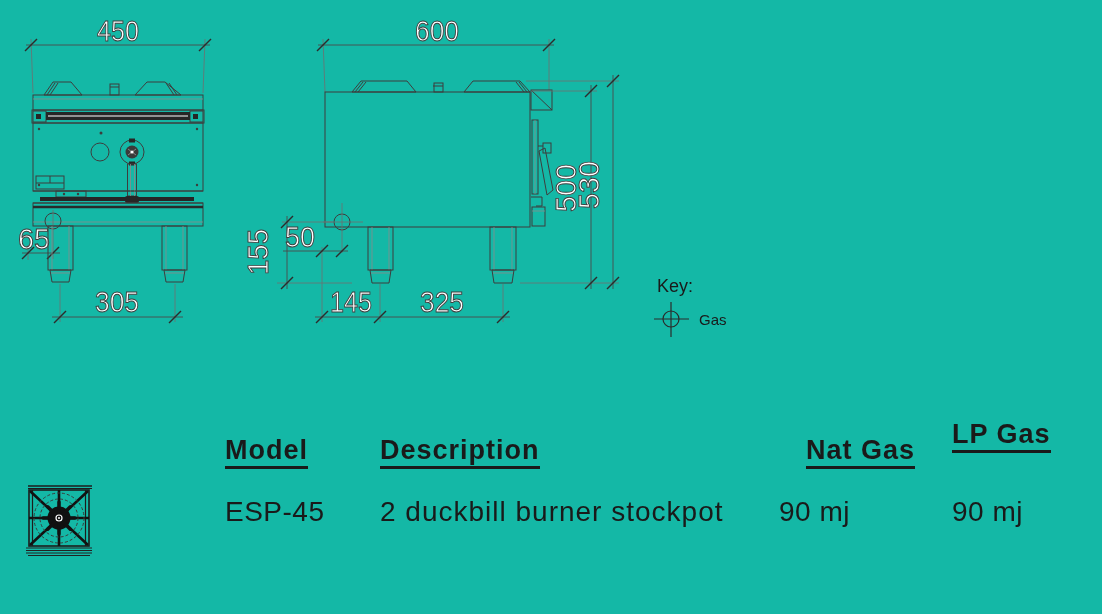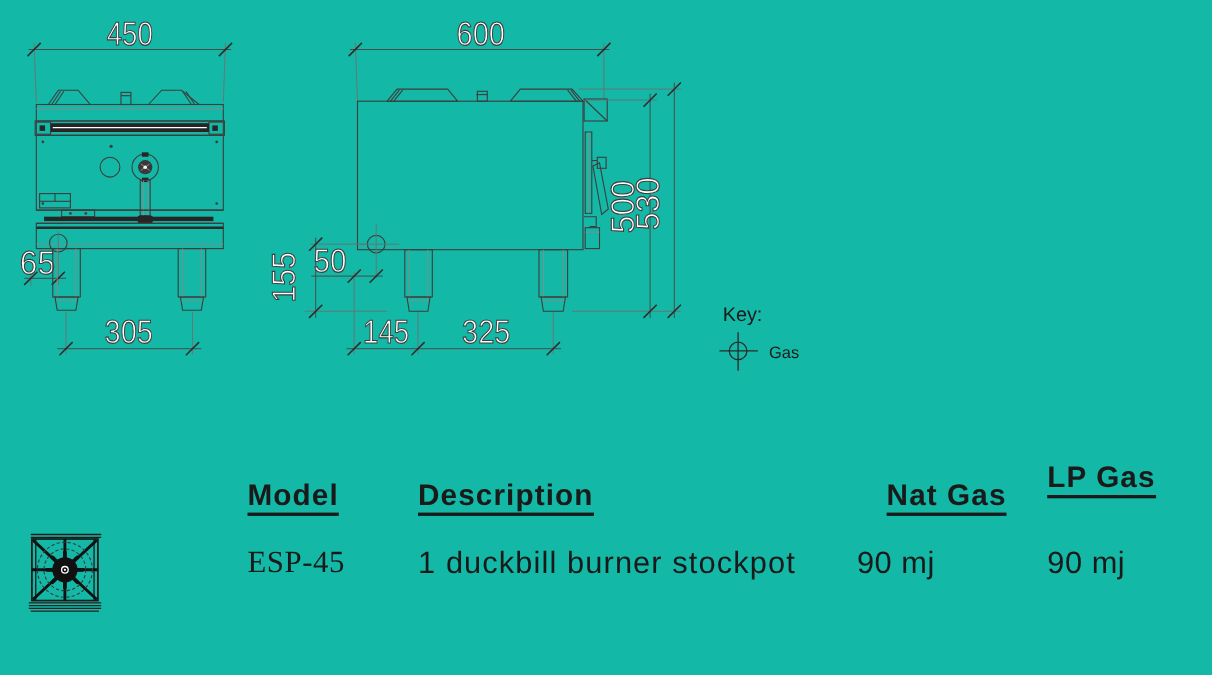--- a/index.html
+++ b/index.html
@@ -258,19 +258,19 @@
       <line x1="2" y1="71.5" x2="64" y2="71.5"></line>
     </g>
   </svg>
 
   <div>
     <span class="cell th" style="left:225px;top:436px;">Model</span>
     <span class="cell th" style="left:380px;top:436px;">Description</span>
     <span class="cell th" style="left:806px;top:436px;text-align:right;">Nat Gas</span>
     <span class="cell th" style="left:952px;top:420px;">LP Gas</span>
 
-    <span class="cell td" style="left:225px;top:497px;font-family:Liberation Serif, serif;">ESP-45</span>
-    <span class="cell td" style="left:380px;top:497px;letter-spacing:1px;">1 duckbill burner stockpot</span>
+    <span class="cell td" style="left:225px;top:497px;">ESP-45</span>
+    <span class="cell td" style="left:380px;top:497px;letter-spacing:1px;">2 duckbill burner stockpot</span>
     <span class="cell td" style="left:779px;top:497px;">90 mj</span>
     <span class="cell td" style="left:952px;top:497px;">90 mj</span>
   </div>
 
 </div>
 
 </body></html>

